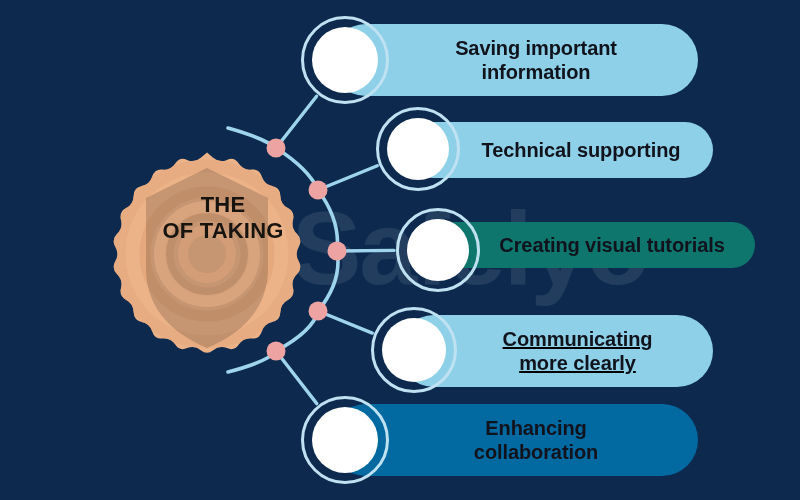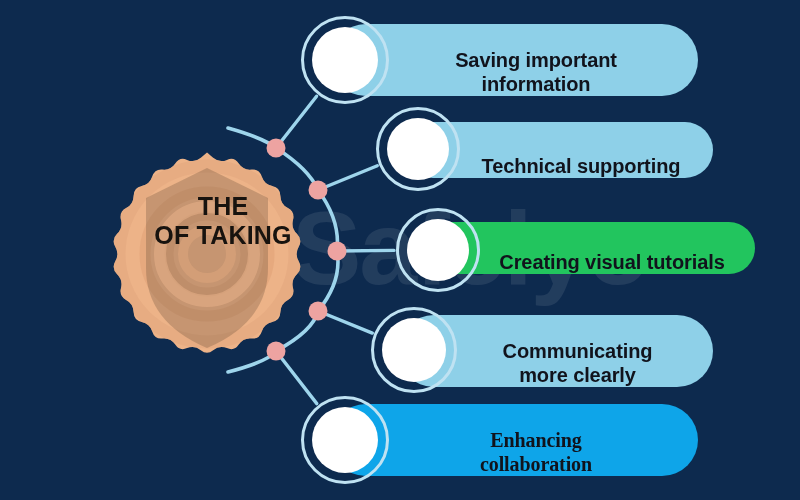--- a/index.html
+++ b/index.html
@@ -38,34 +38,34 @@
   }
 
   
   #center-text {
     position:absolute;
     left:128px; top:192px;
     width:190px;
     text-align:center;
     color:#17130f;
     font-weight:bold;
-    font-size:25px;
+    font-size:22px;
     line-height:1.17;
     letter-spacing:0.2px;
   }
   #center-text div { white-space:nowrap; }
 
   
   .item { position:absolute; }
   .pill {
     position:absolute;
     background:#8ed0e8;
     border-radius:999px;
     display:flex;
-    align-items:flex-end;
+    align-items:center;
     justify-content:center;
   }
   .pill-label {
     color:#11131c;
     font-weight:bold;
     font-size:20px;
     line-height:1.2;
     text-align:center;
     letter-spacing:-0.1px;
     white-space:pre-line;
@@ -145,36 +145,36 @@
         <div class="disc" style="left: 312px; top: 27px; width: 66px; height: 66px; background: rgb(255, 255, 255);"></div>
       </div>
       <div class="item">
         <div class="pill" style="left: 405px; top: 122px; width: 308px; height: 56px; background: rgb(142, 208, 232);">
           <div class="pill-label" style="color: rgb(17, 19, 28);">Technical supporting</div>
         </div>
         <div class="ring" style="left: 376px; top: 107px; width: 84px; height: 84px; border-color: rgb(191, 226, 242);"></div>
         <div class="disc" style="left: 387px; top: 118px; width: 62px; height: 62px; background: rgb(255, 255, 255);"></div>
       </div>
       <div class="item">
-        <div class="pill" style="left: 425px; top: 222px; width: 330px; height: 52px; background: #22c55e;">
+        <div class="pill" style="left: 425px; top: 222px; width: 330px; height: 46px; background: #0f766e;">
           <div class="pill-label" style="color: rgb(17, 19, 28);">Creating visual tutorials</div>
         </div>
         <div class="ring" style="left: 396px; top: 208px; width: 84px; height: 84px; border-color: rgb(191, 226, 242);"></div>
         <div class="disc" style="left: 407px; top: 219px; width: 62px; height: 62px; background: rgb(255, 255, 255);"></div>
       </div>
       <div class="item">
-        <div class="pill" style="left: 398px; top: 315px; width: 315px; height: 72px; background: rgb(142, 208, 232);">
+        <div class="pill" style="left: 398px; top: 315px; width: 315px; height: 72px; background: rgb(142, 208, 232); text-decoration: underline;">
           <div class="pill-label" style="color: rgb(17, 19, 28);">Communicating
 more clearly</div>
         </div>
         <div class="ring" style="left: 371px; top: 307px; width: 86px; height: 86px; border-color: rgb(191, 226, 242);"></div>
         <div class="disc" style="left: 382px; top: 318px; width: 64px; height: 64px; background: rgb(255, 255, 255);"></div>
       </div>
       <div class="item">
-        <div class="pill" style="left: 330px; top: 404px; width: 368px; height: 72px; background: #0ea5e9; font-family: Liberation Serif, serif;">
+        <div class="pill" style="left: 330px; top: 404px; width: 368px; height: 72px; background: #0369a1;">
           <div class="pill-label" style="color: rgb(17, 19, 28);">Enhancing
 collaboration</div>
         </div>
         <div class="ring" style="left: 301px; top: 396px; width: 88px; height: 88px; border-color: rgb(191, 226, 242);"></div>
         <div class="disc" style="left: 312px; top: 407px; width: 66px; height: 66px; background: rgb(255, 255, 255);"></div>
       </div>
     </div>
 
   <div id="center-text">
       <div>THE</div>

